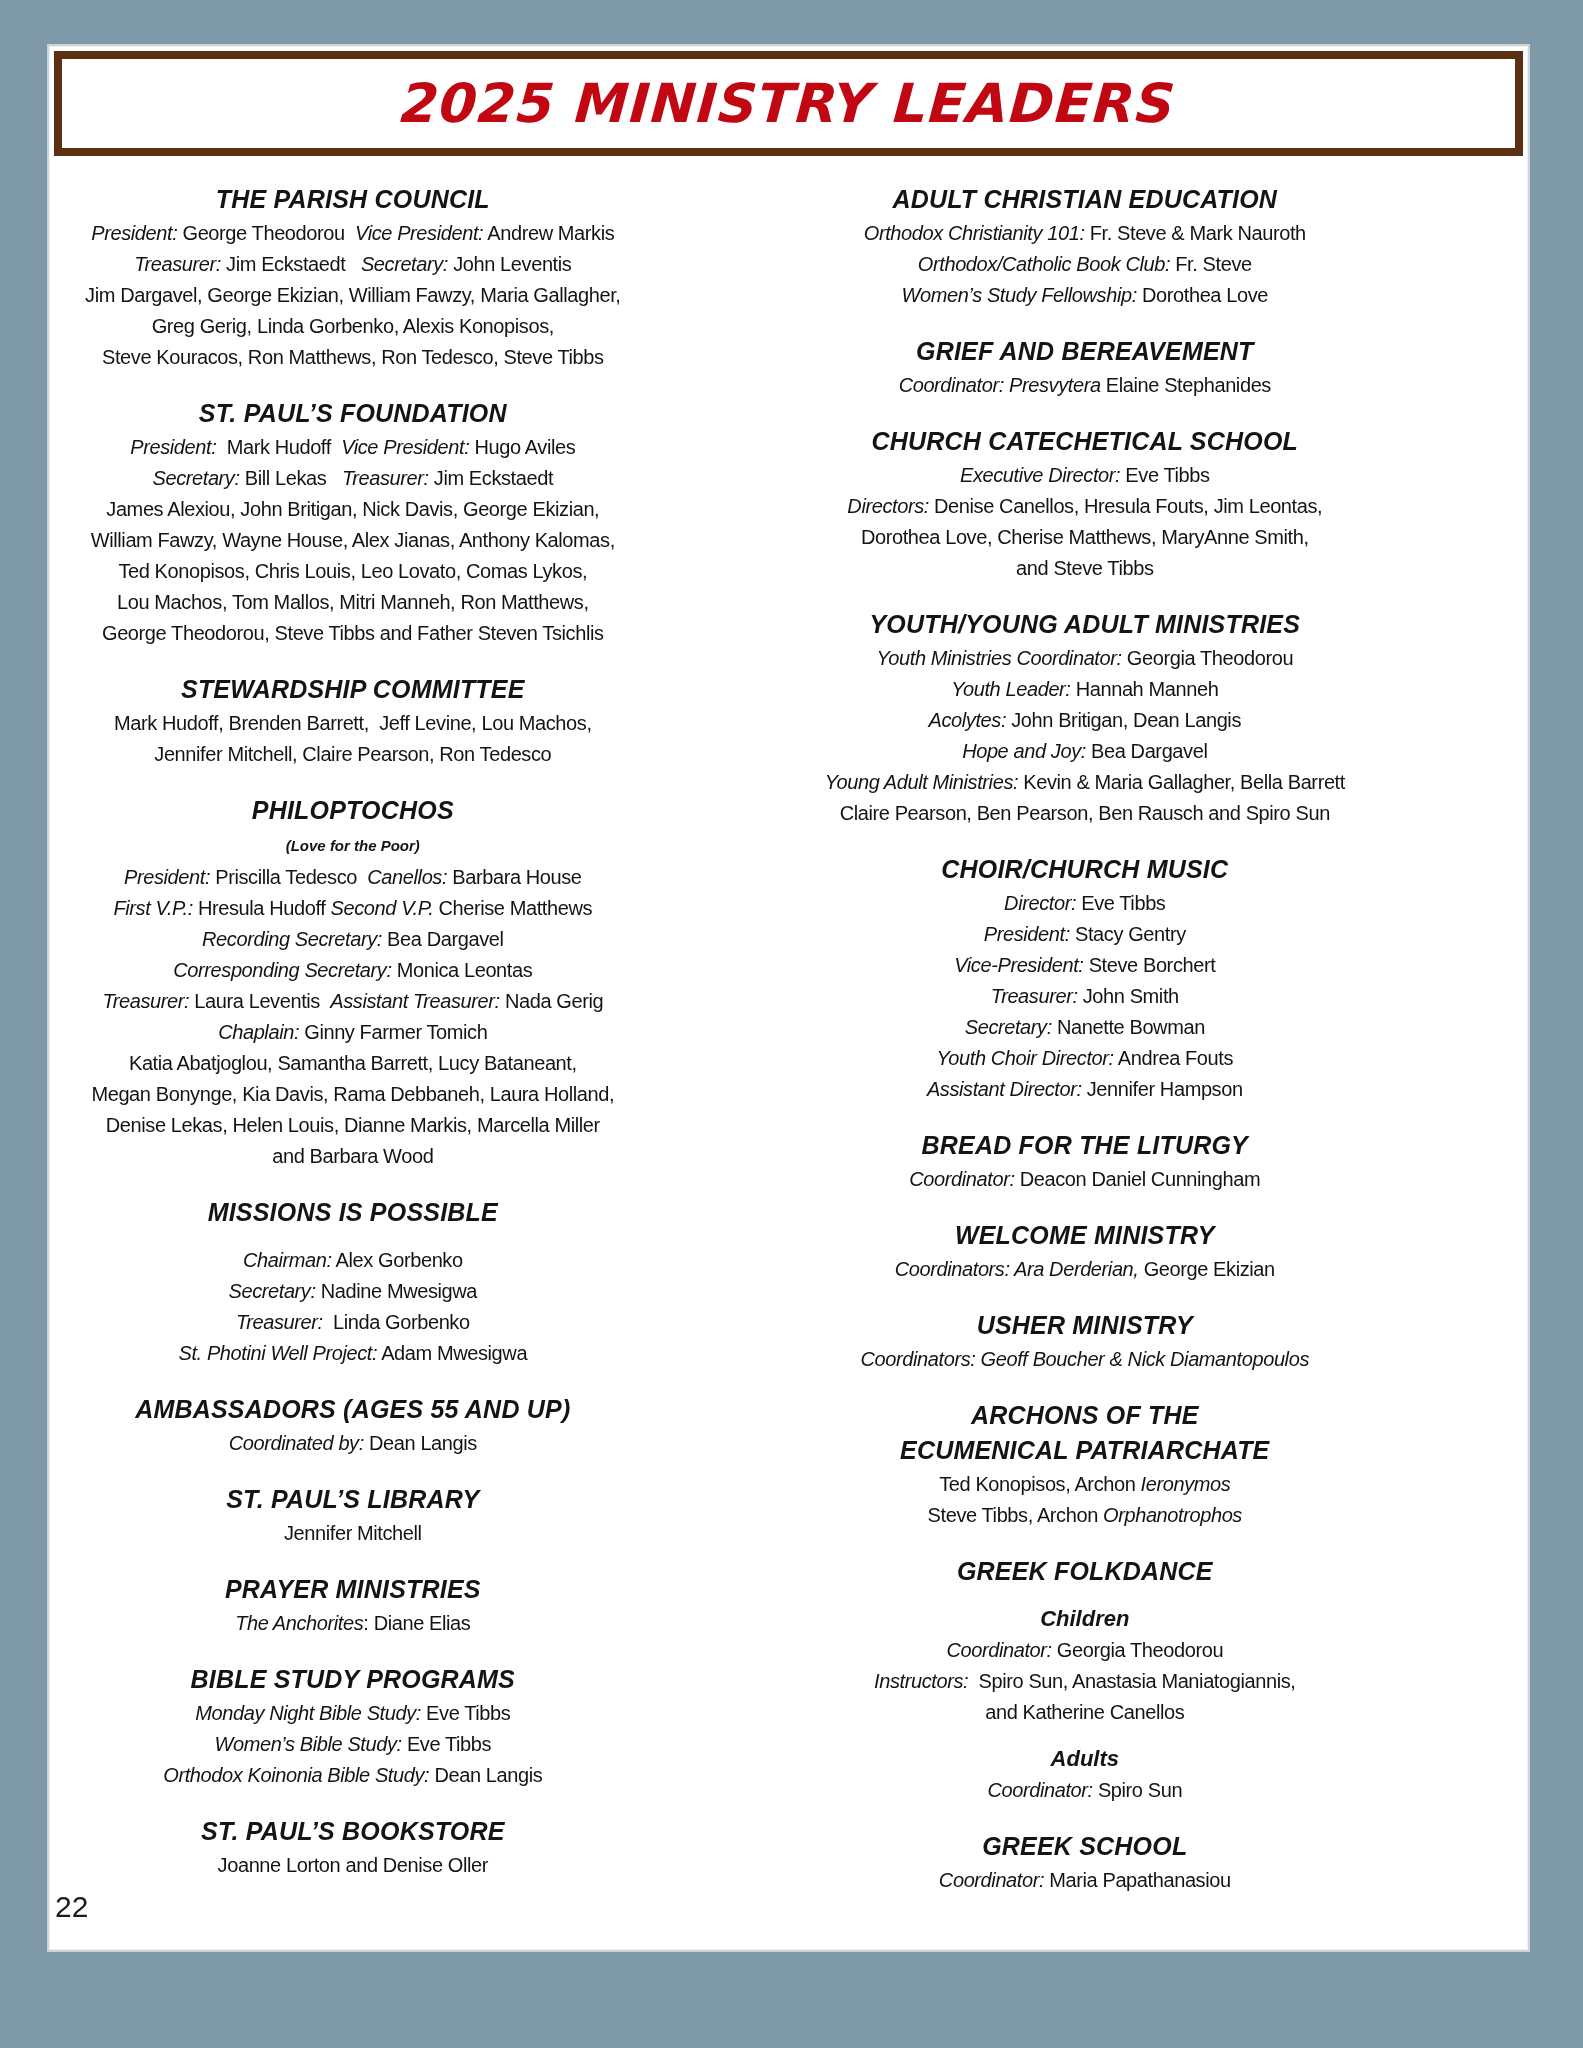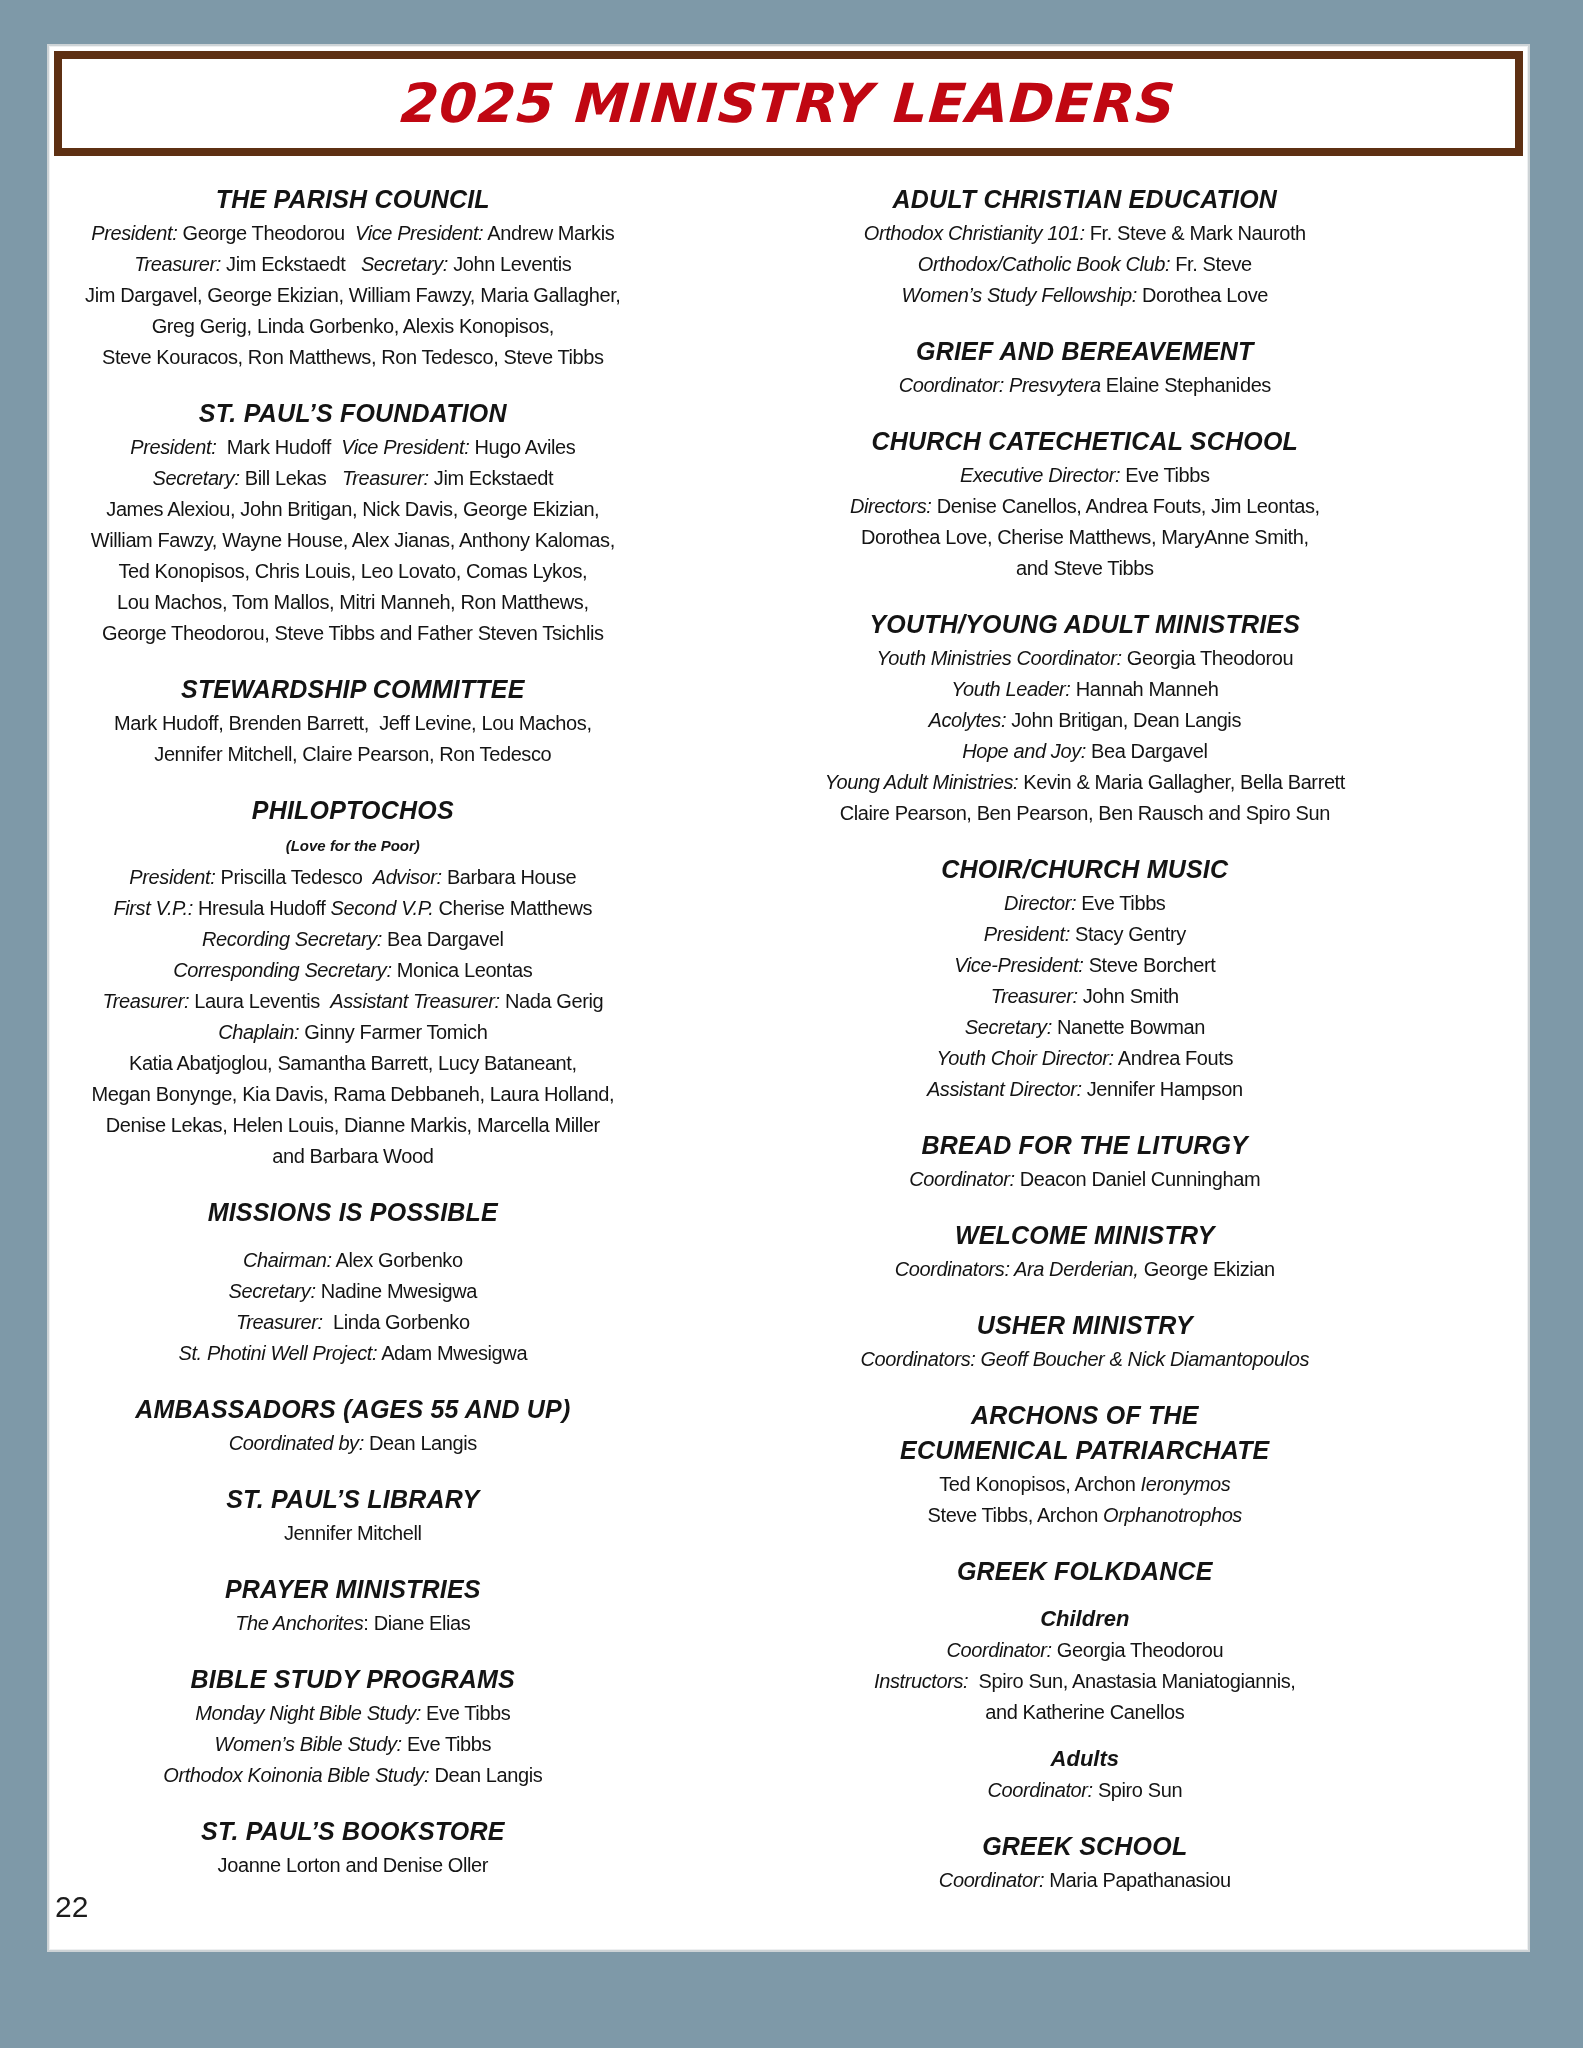--- a/index.html
+++ b/index.html
@@ -94,21 +94,21 @@
           <div class="sec-line"><span>George Theodorou, Steve Tibbs and Father Steven Tsichlis</span></div>
         </section>
         <section class="ministry-section">
           <div class="sec-heading">STEWARDSHIP COMMITTEE</div>
           <div class="sec-line"><span>Mark Hudoff, Brenden Barrett,  Jeff Levine, Lou Machos,</span></div>
           <div class="sec-line"><span>Jennifer Mitchell, Claire Pearson, Ron Tedesco</span></div>
         </section>
         <section class="ministry-section">
           <div class="sec-heading">PHILOPTOCHOS</div>
           <div class="sec-subtitle">(Love for the Poor)</div>
-          <div class="sec-line"><span class="it">President:</span><span> Priscilla Tedesco  </span><span class="it">Advisor:</span><span> Barbara House</span></div>
+          <div class="sec-line"><span class="it">President:</span><span> Priscilla Tedesco  </span><span class="it">Canellos:</span><span> Barbara House</span></div>
           <div class="sec-line"><span class="it">First V.P.:</span><span> Hresula Hudoff </span><span class="it">Second V.P.</span><span> Cherise Matthews</span></div>
           <div class="sec-line"><span class="it">Recording Secretary:</span><span> Bea Dargavel</span></div>
           <div class="sec-line"><span class="it">Corresponding Secretary:</span><span> Monica Leontas</span></div>
           <div class="sec-line"><span class="it">Treasurer:</span><span> Laura Leventis  </span><span class="it">Assistant Treasurer:</span><span> Nada Gerig</span></div>
           <div class="sec-line"><span class="it">Chaplain:</span><span> Ginny Farmer Tomich</span></div>
           <div class="sec-line"><span>Katia Abatjoglou, Samantha Barrett, Lucy Bataneant,</span></div>
           <div class="sec-line"><span>Megan Bonynge, Kia Davis, Rama Debbaneh, Laura Holland,</span></div>
           <div class="sec-line"><span>Denise Lekas, Helen Louis, Dianne Markis, Marcella Miller</span></div>
           <div class="sec-line"><span>and Barbara Wood</span></div>
         </section>
@@ -150,21 +150,21 @@
           <div class="sec-line"><span class="it">Orthodox/Catholic Book Club:</span><span> Fr. Steve</span></div>
           <div class="sec-line"><span class="it">Women’s Study Fellowship:</span><span> Dorothea Love</span></div>
         </section>
         <section class="ministry-section">
           <div class="sec-heading">GRIEF AND BEREAVEMENT</div>
           <div class="sec-line"><span class="it">Coordinator: Presvytera</span><span> Elaine Stephanides</span></div>
         </section>
         <section class="ministry-section">
           <div class="sec-heading">CHURCH CATECHETICAL SCHOOL</div>
           <div class="sec-line"><span class="it">Executive Director:</span><span> Eve Tibbs</span></div>
-          <div class="sec-line"><span class="it">Directors:</span><span> Denise Canellos, Andrea Fouts, Jim Leontas,</span></div>
+          <div class="sec-line"><span class="it">Directors:</span><span> Denise Canellos, Hresula Fouts, Jim Leontas,</span></div>
           <div class="sec-line"><span>Dorothea Love, Cherise Matthews, MaryAnne Smith,</span></div>
           <div class="sec-line"><span>and Steve Tibbs</span></div>
         </section>
         <section class="ministry-section">
           <div class="sec-heading">YOUTH/YOUNG ADULT MINISTRIES</div>
           <div class="sec-line"><span class="it">Youth Ministries Coordinator:</span><span> Georgia Theodorou</span></div>
           <div class="sec-line"><span class="it">Youth Leader:</span><span> Hannah Manneh</span></div>
           <div class="sec-line"><span class="it">Acolytes:</span><span> John Britigan, Dean Langis</span></div>
           <div class="sec-line"><span class="it">Hope and Joy:</span><span> Bea Dargavel</span></div>
           <div class="sec-line"><span class="it">Young Adult Ministries:</span><span> Kevin &amp; Maria Gallagher, Bella Barrett</span></div>

